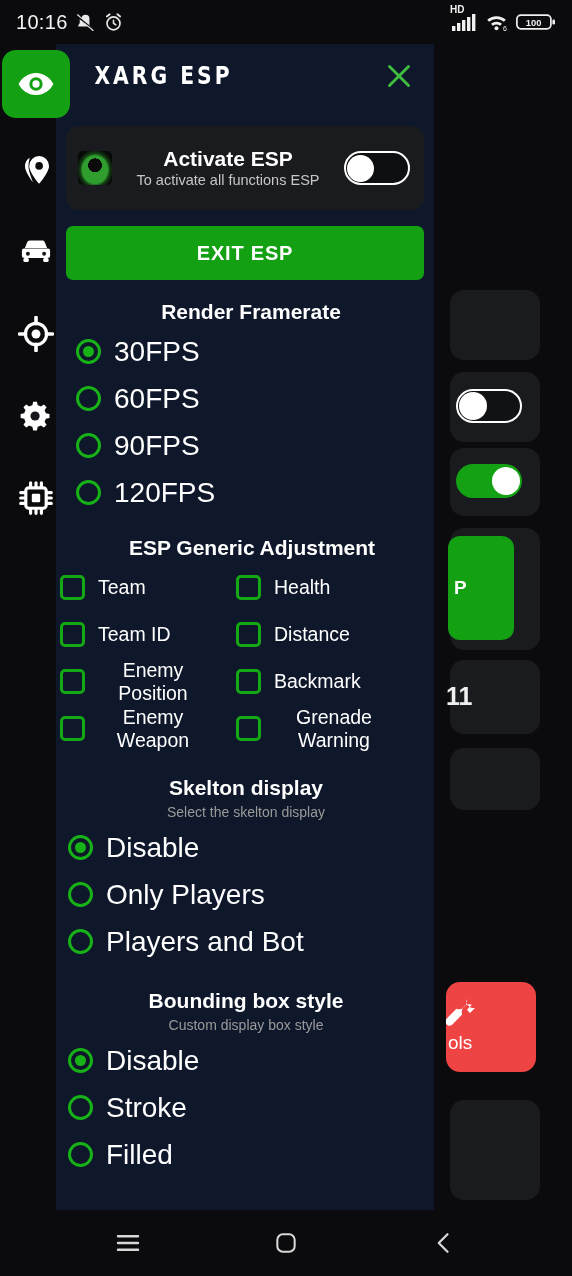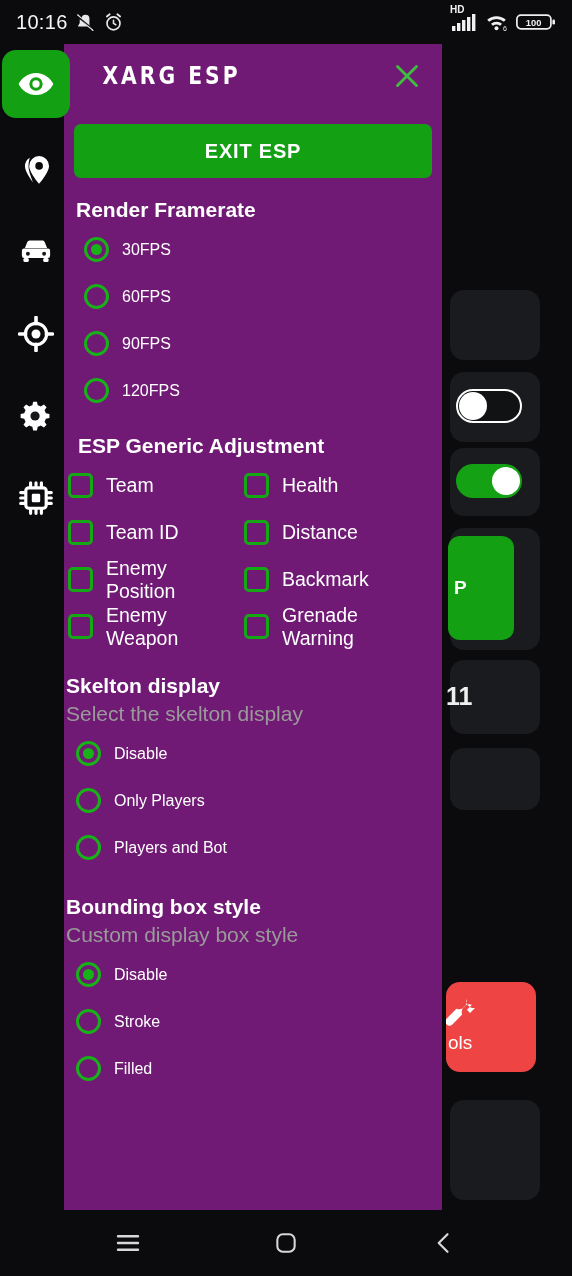--- a/index.html
+++ b/index.html
@@ -96,24 +96,25 @@
   }
   .rail-btn.active {
     background:#13a013;
     border-radius:14px;
     width:68px; height:68px;
   }
 
   
   #panel {
     position:absolute;
-    top:44px; left:64px; width:378px; bottom:66px;
-    background:#701a75;
+    top:44px; left:56px; width:378px; bottom:66px;
+    background:#0f172a;
     z-index:20;
     overflow:hidden;
+    text-align:center;
   }
   #panel-head {
     height:64px;
     display:flex; align-items:center; justify-content:space-between;
     padding:0 18px 0 34px;
   }
   #panel-title {
     color:#ffffff;
     font-size:24px;
     font-weight:700;
@@ -184,39 +185,39 @@
     padding:0 0 0 0;
   }
   .sec-title {
     color:#ffffff;
     font-size:21px; font-weight:600;
     margin:20px 0 4px 12px;
   }
   .sec-title.small-gap { margin-top:24px; margin-left:2px; }
   .sec-sub {
     color:#9a9a9a;
-    font-size:21px;
+    font-size:14px;
     margin:1px 0 4px 2px;
   }
 
   .radio-row {
     display:flex; align-items:center; gap:13px;
     height:47px;
     padding-left:20px;
     cursor:pointer;
   }
   .radio-row.indent { padding-left:12px; }
   .radio {
     width:25px; height:25px; border-radius:50%;
     border:3px solid #17b217;
     display:flex; align-items:center; justify-content:center;
     flex:0 0 25px;
   }
   .radio .dot { width:11px; height:11px; border-radius:50%; background:#17b217; }
-  .radio-label { color:#ffffff; font-size:16px; }
+  .radio-label { color:#ffffff; font-size:28px; }
 
   .chk-grid {
     display:grid;
     grid-template-columns:176px 1fr;
     row-gap:0; column-gap:0;
     padding-left:4px;
   }
   .chk-cell {
     display:flex; align-items:center; gap:13px;
     min-height:47px;
@@ -382,20 +383,30 @@
       <div id="panel-title">XARG ESP</div>
       <div id="close-x">
         <svg width="30" height="30" viewBox="0 0 24 24">
           <path d="M4.4 4.4 19.6 19.6M19.6 4.4 4.4 19.6" stroke="#3fbd3f" stroke-width="2.3" stroke-linecap="round"></path>
         </svg>
       </div>
     </div>
 
     <div id="panel-body">
 
+      <div class="act-card">
+        <div class="act-logo"></div>
+        <div class="act-texts">
+          <div class="act-title">Activate ESP</div>
+          <div class="act-sub">To activate all functions ESP</div>
+        </div>
+        <div class="toggle">
+          <div class="knob"></div>
+        </div>
+      </div>
 
       <div class="exit-btn">EXIT ESP</div>
 
       <div class="sec">
         <div class="sec-title">Render Framerate</div>
         <div class="radio-row">
           <span class="radio">
               <span class="dot"></span>
             </span>
           <span class="radio-label">30FPS</span>

